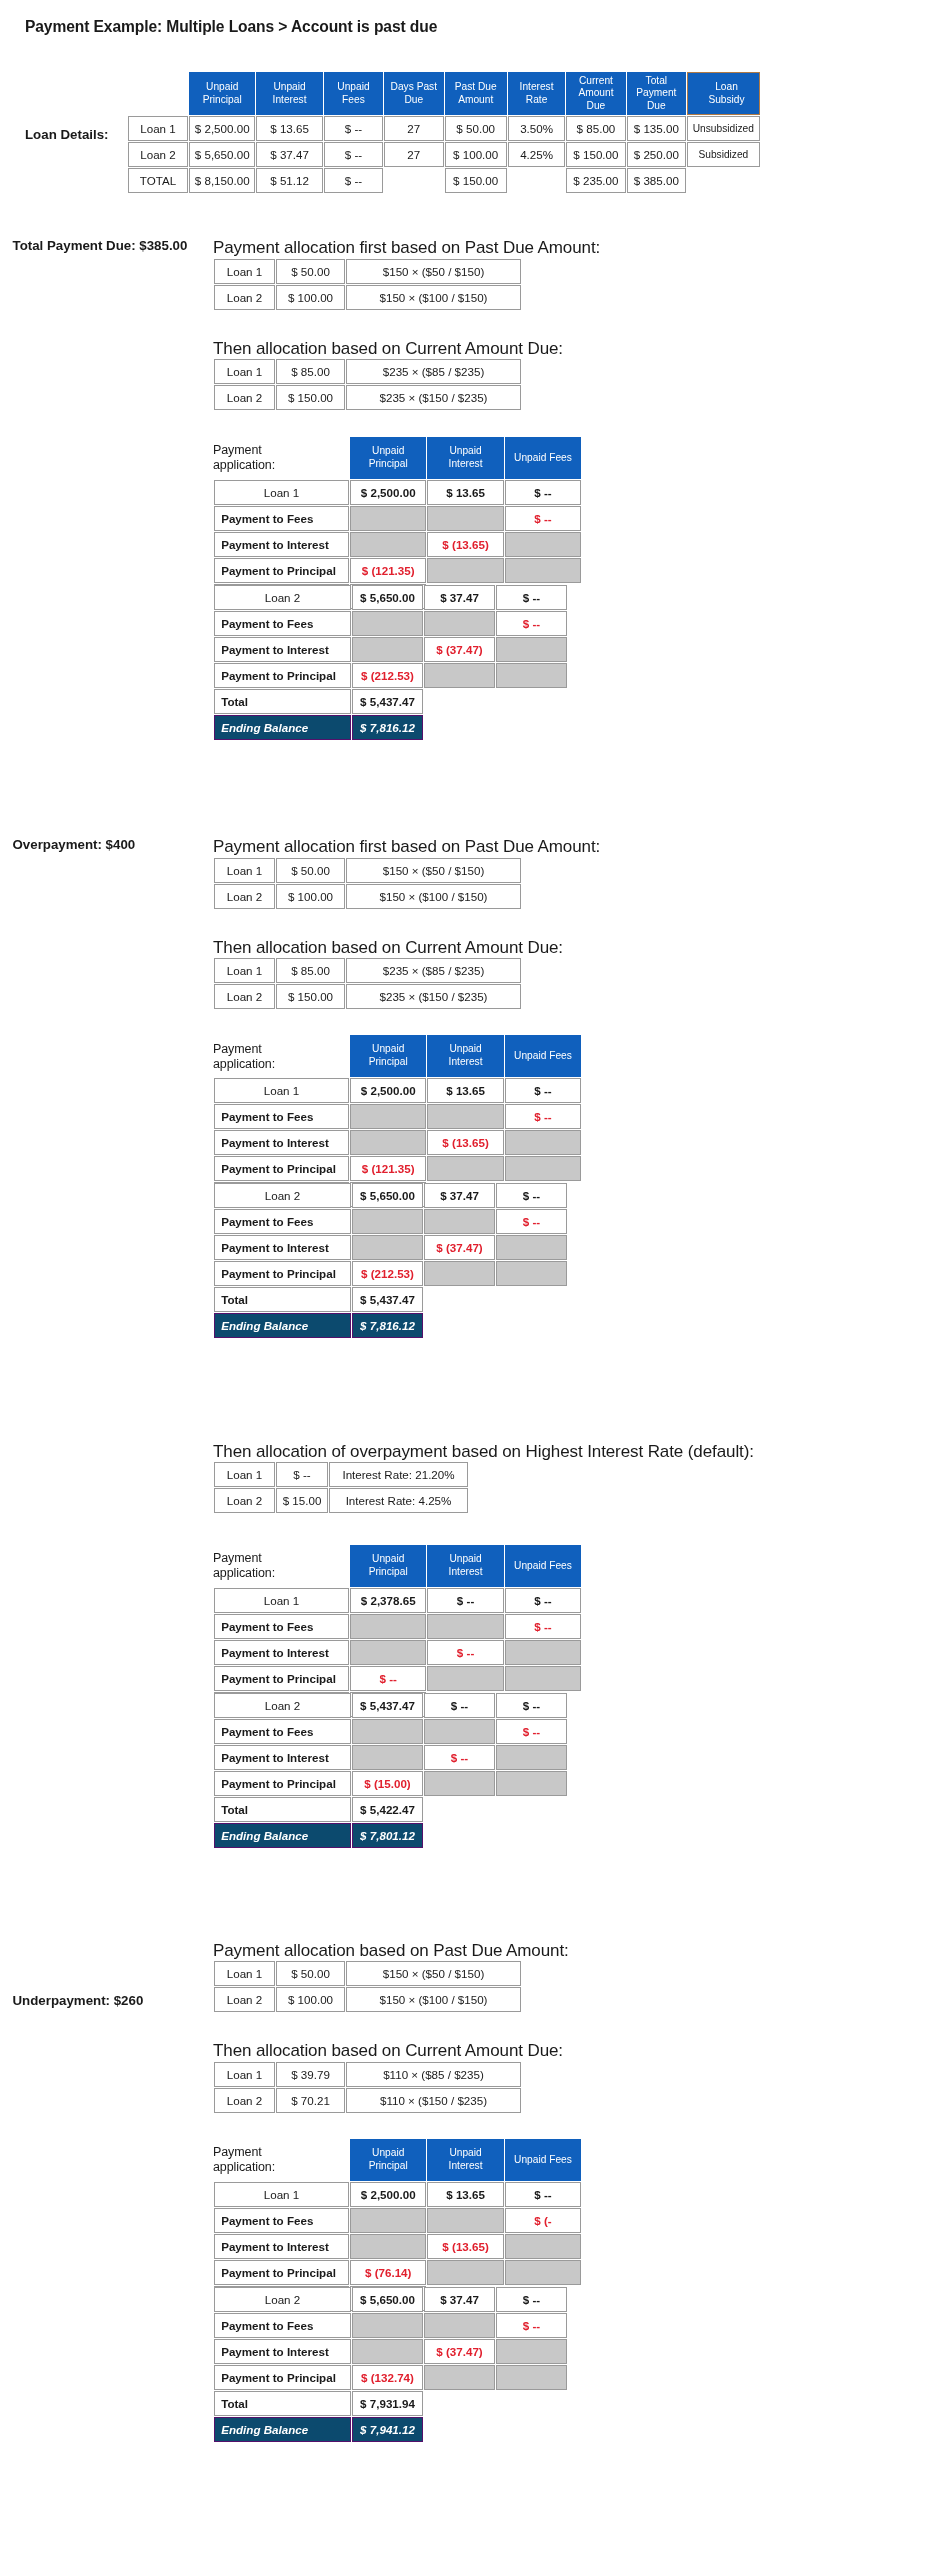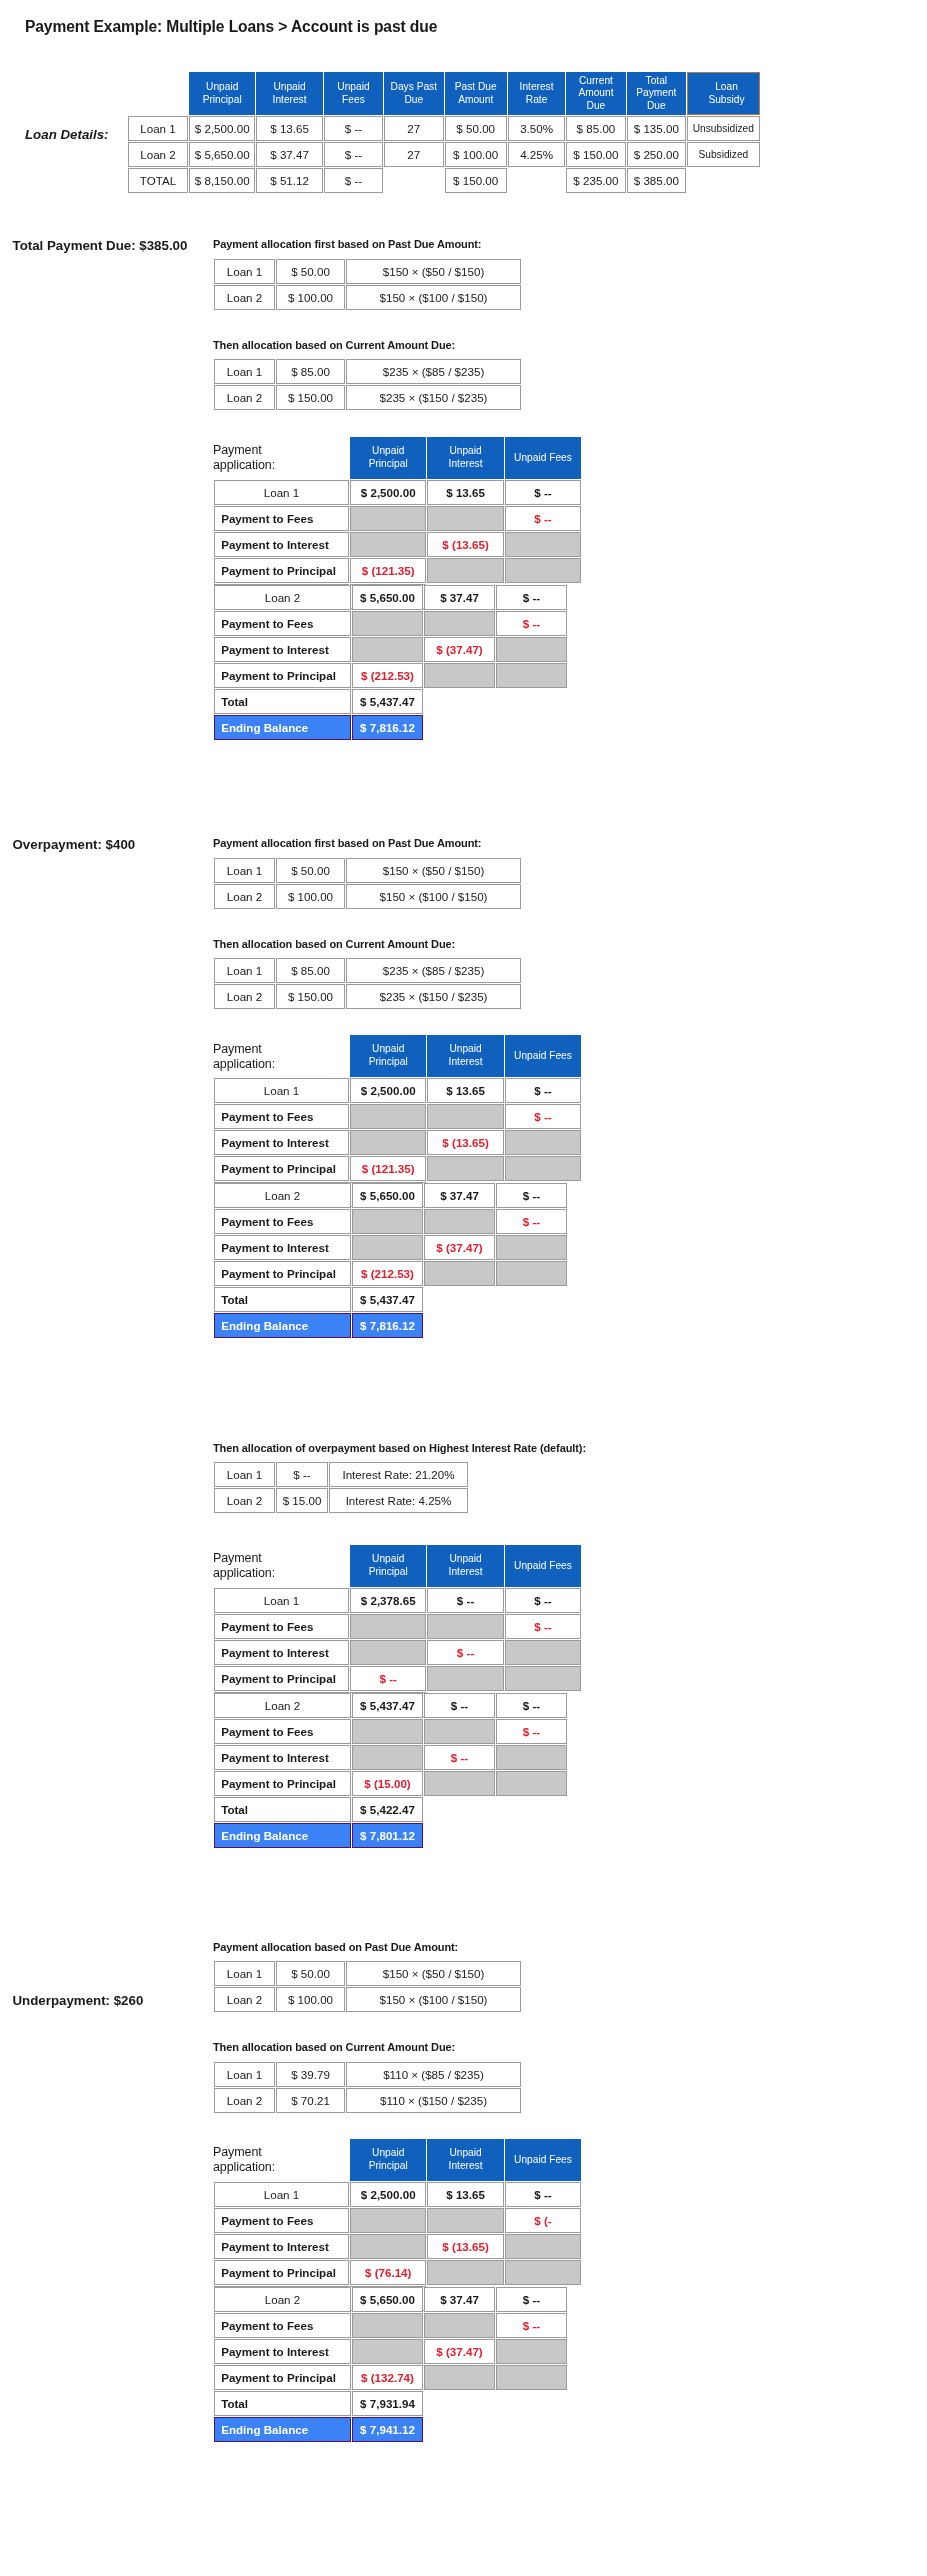--- a/index.html
+++ b/index.html
@@ -36,22 +36,22 @@
   .section-label {
     position: absolute;
     font-size: 13.3px;
     font-weight: bold;
     white-space: nowrap;
   }
 
   
   .sub-heading {
     position: absolute;
-    font-size: 11px;
-    font-weight: bold;
+    font-size: 17px;
+    font-weight: normal;
     white-space: nowrap;
     letter-spacing: -0.1px;
   }
 
   
   .tbl {
     position: absolute;
     border-collapse: separate;
     border-spacing: 1.8px;
     font-size: 11.6px;
@@ -90,24 +90,25 @@
   }
   .tbl td.red {
     color: #e1202e;
   }
   .tbl td.leftlabel {
     font-weight: bold;
     text-align: left;
     padding-left: 6.2px;
   }
   .tbl td.purple {
-    background: #3b82f6;
+    background: #0c4a6e;
     border: 0.9px solid #54116b;
     color: #ffffff;
     font-weight: bold;
+    font-style: italic;
   }
   .tbl td.purple.lbl {
     text-align: left;
     padding-left: 6.2px;
   }
   .tbl td.num {
     font-weight: bold;
   }
 
   
@@ -120,21 +121,21 @@
     letter-spacing: -0.1px;
   }
 </style>
 </head>
 <body>
 
 <div class="page">
 
   <div class="doc-title">Payment Example: Multiple Loans &gt; Account is past due</div>
 
-  <div class="section-label" style="left:25px; top:127px;font-style:italic;">Loan Details:</div>
+  <div class="section-label" style="left:25px; top:127px;">Loan Details:</div>
 
   <table class="tbl" style="left:127px; top:71px;">
     <tbody>
         <tr>
       <td class="blank" style="width:60px;"></td>
       <td class="hdr" style="width:59px;">Unpaid Principal</td>
       <td class="hdr" style="width:59px;">Unpaid Interest</td>
       <td class="hdr" style="width:52px;">Unpaid Fees</td>
       <td class="hdr" style="width:52px;">Days Past Due</td>
       <td class="hdr" style="width:55px;">Past Due Amount</td>

